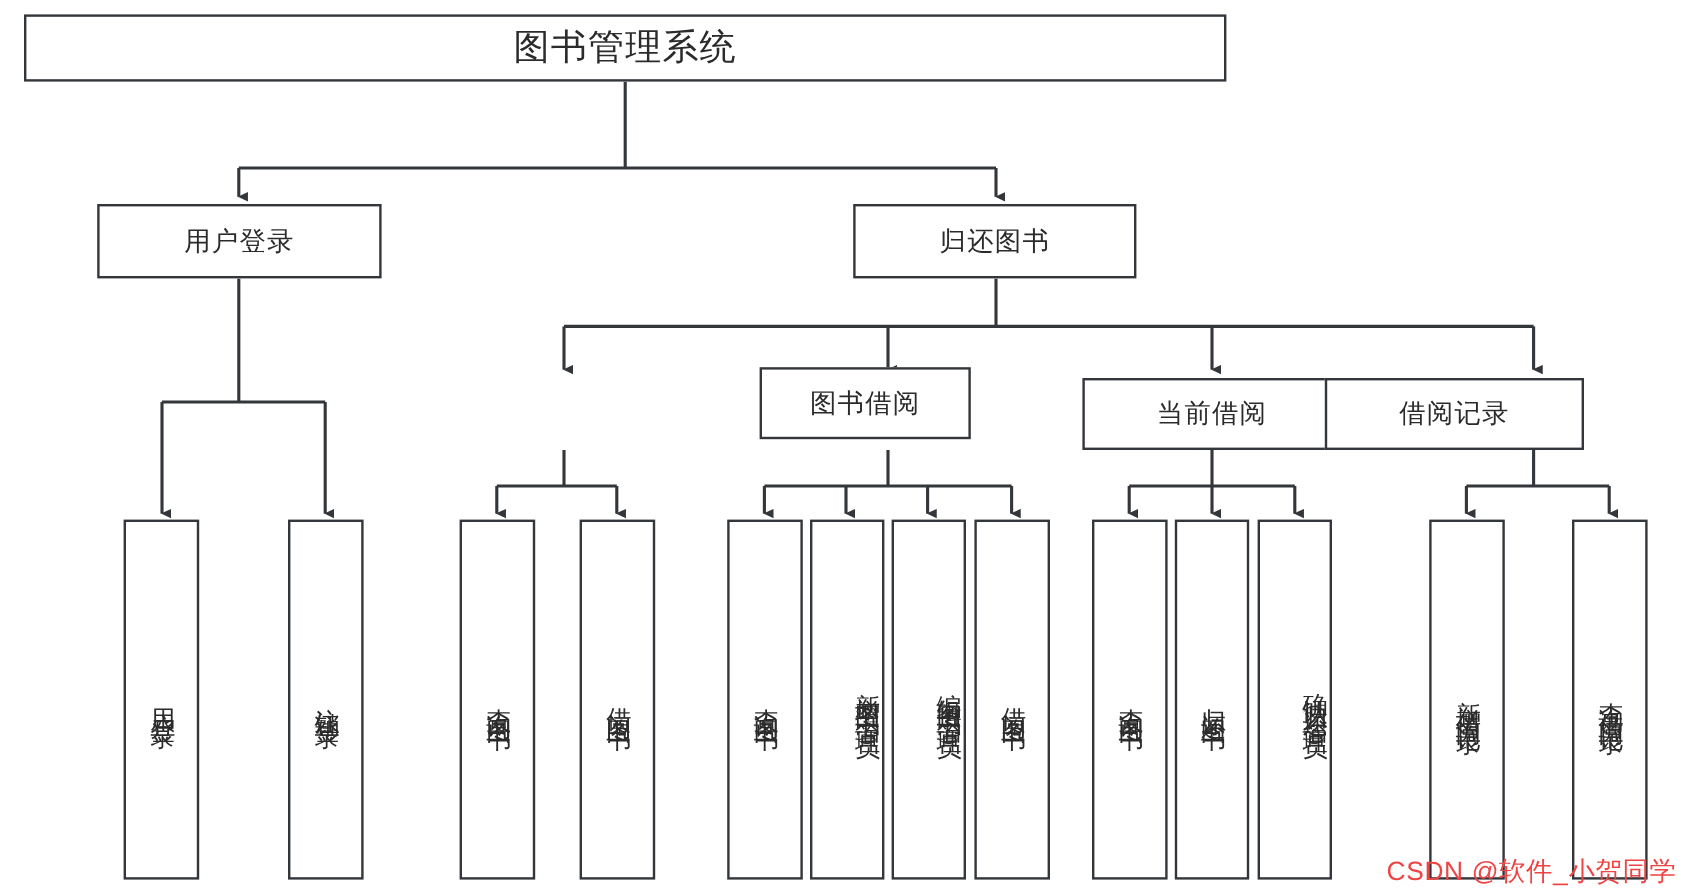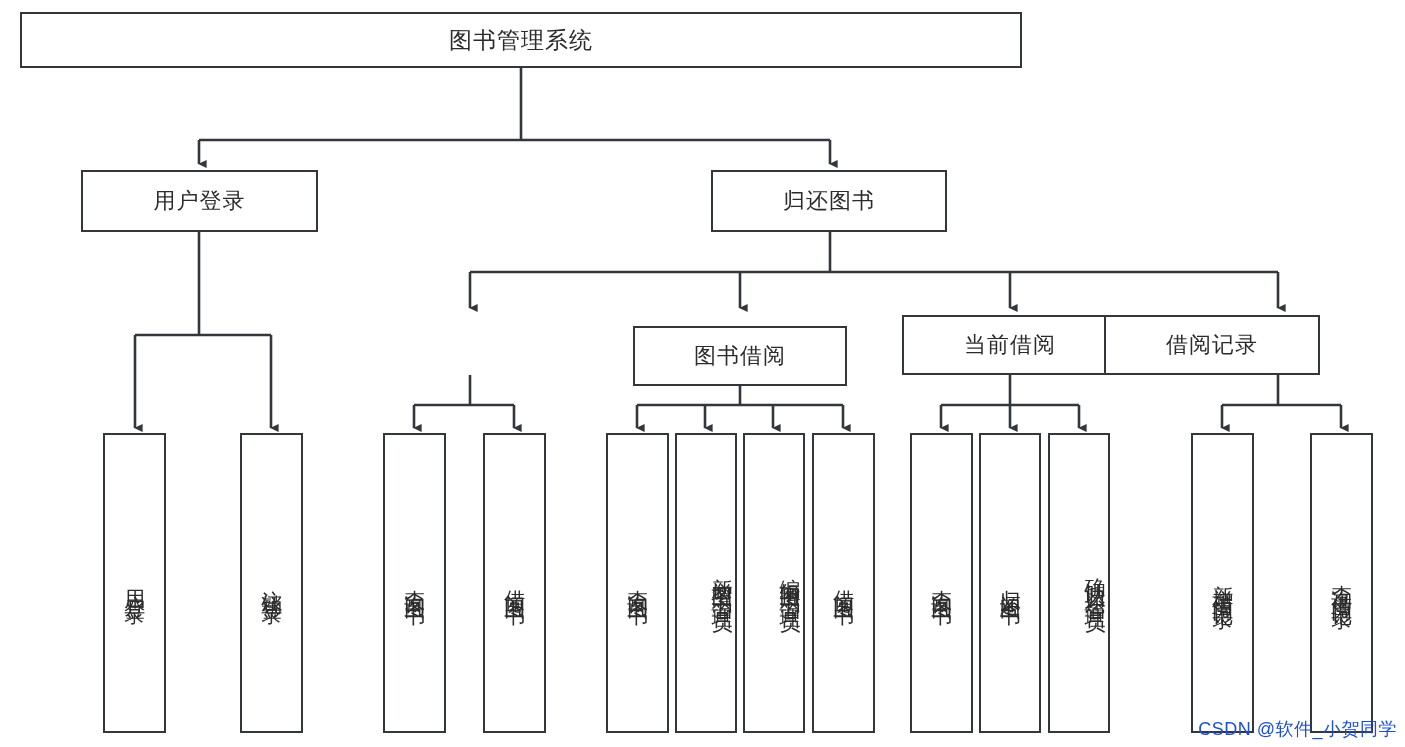--- a/index.html
+++ b/index.html
@@ -34,42 +34,42 @@
     color: #2b2b2b;
     display: flex;
     align-items: center;
     justify-content: center;
     text-align: center;
     font-size: 22px;
     letter-spacing: 1px;
     line-height: 1.25;
   }
   .node.root {
-    font-size: 23px;
+    font-size: 30px;
   }
   .node.vertical {
     
     writing-mode: vertical-rl;
     text-orientation: upright;
     align-items: center;
     justify-content: center;
     font-size: 21px;
     letter-spacing: 5px;
     padding: 6px 0;
   }
   .node.vertical.top-aligned {
     align-items: flex-start;
     justify-content: center;
   }
   .watermark {
     position: absolute;
     right: 8px;
     bottom: 6px;
-    font-size: 18px;
-    color: #1d4ed8;
+    font-size: 22px;
+    color: #ef4444;
     letter-spacing: 0.5px;
     white-space: nowrap;
   }
 </style>
 </head>
 <body>
 
 <div id="canvas">
 
   <svg class="connectors" viewBox="0 0 1405 747" xmlns="http://www.w3.org/2000/svg">
@@ -123,21 +123,21 @@
       <path d="M 1222 405 L 1222 428" marker-end="url(#arrowhead)"></path>
       <path d="M 1341 405 L 1341 428" marker-end="url(#arrowhead)"></path>
     </g>
   </svg>
 
   <div class="node root" style="left:20px; top:12px; width:1002px; height:56px;">图书管理系统</div>
 
   <div class="node" style="left:81px; top:170px; width:237px; height:62px;">用户登录</div>
   <div class="node" style="left:711px; top:170px; width:236px; height:62px;">归还图书</div>
 
-  <div class="node" style="left:633px; top:326px; width:214px; height:60px;">图书借阅</div>
+  <div class="node" style="left:633px; top:306px; width:176px; height:60px;">图书借阅</div>
   <div class="node" style="left:902px; top:315px; width:216px; height:60px;">当前借阅</div>
   <div class="node" style="left:1104px; top:315px; width:216px; height:60px;">借阅记录</div>
 
   <div class="node vertical" style="left:103px; top:433px; width:63px; height:300px;">用户登录</div>
   <div class="node vertical" style="left:240px; top:433px; width:63px; height:300px;">注销登录</div>
 
   <div class="node vertical" style="left:383px; top:433px; width:63px; height:300px;">查询图书</div>
   <div class="node vertical" style="left:483px; top:433px; width:63px; height:300px;">借阅图书</div>
 
   <div class="node vertical" style="left:606px; top:433px; width:63px; height:300px;">查询图书</div>

